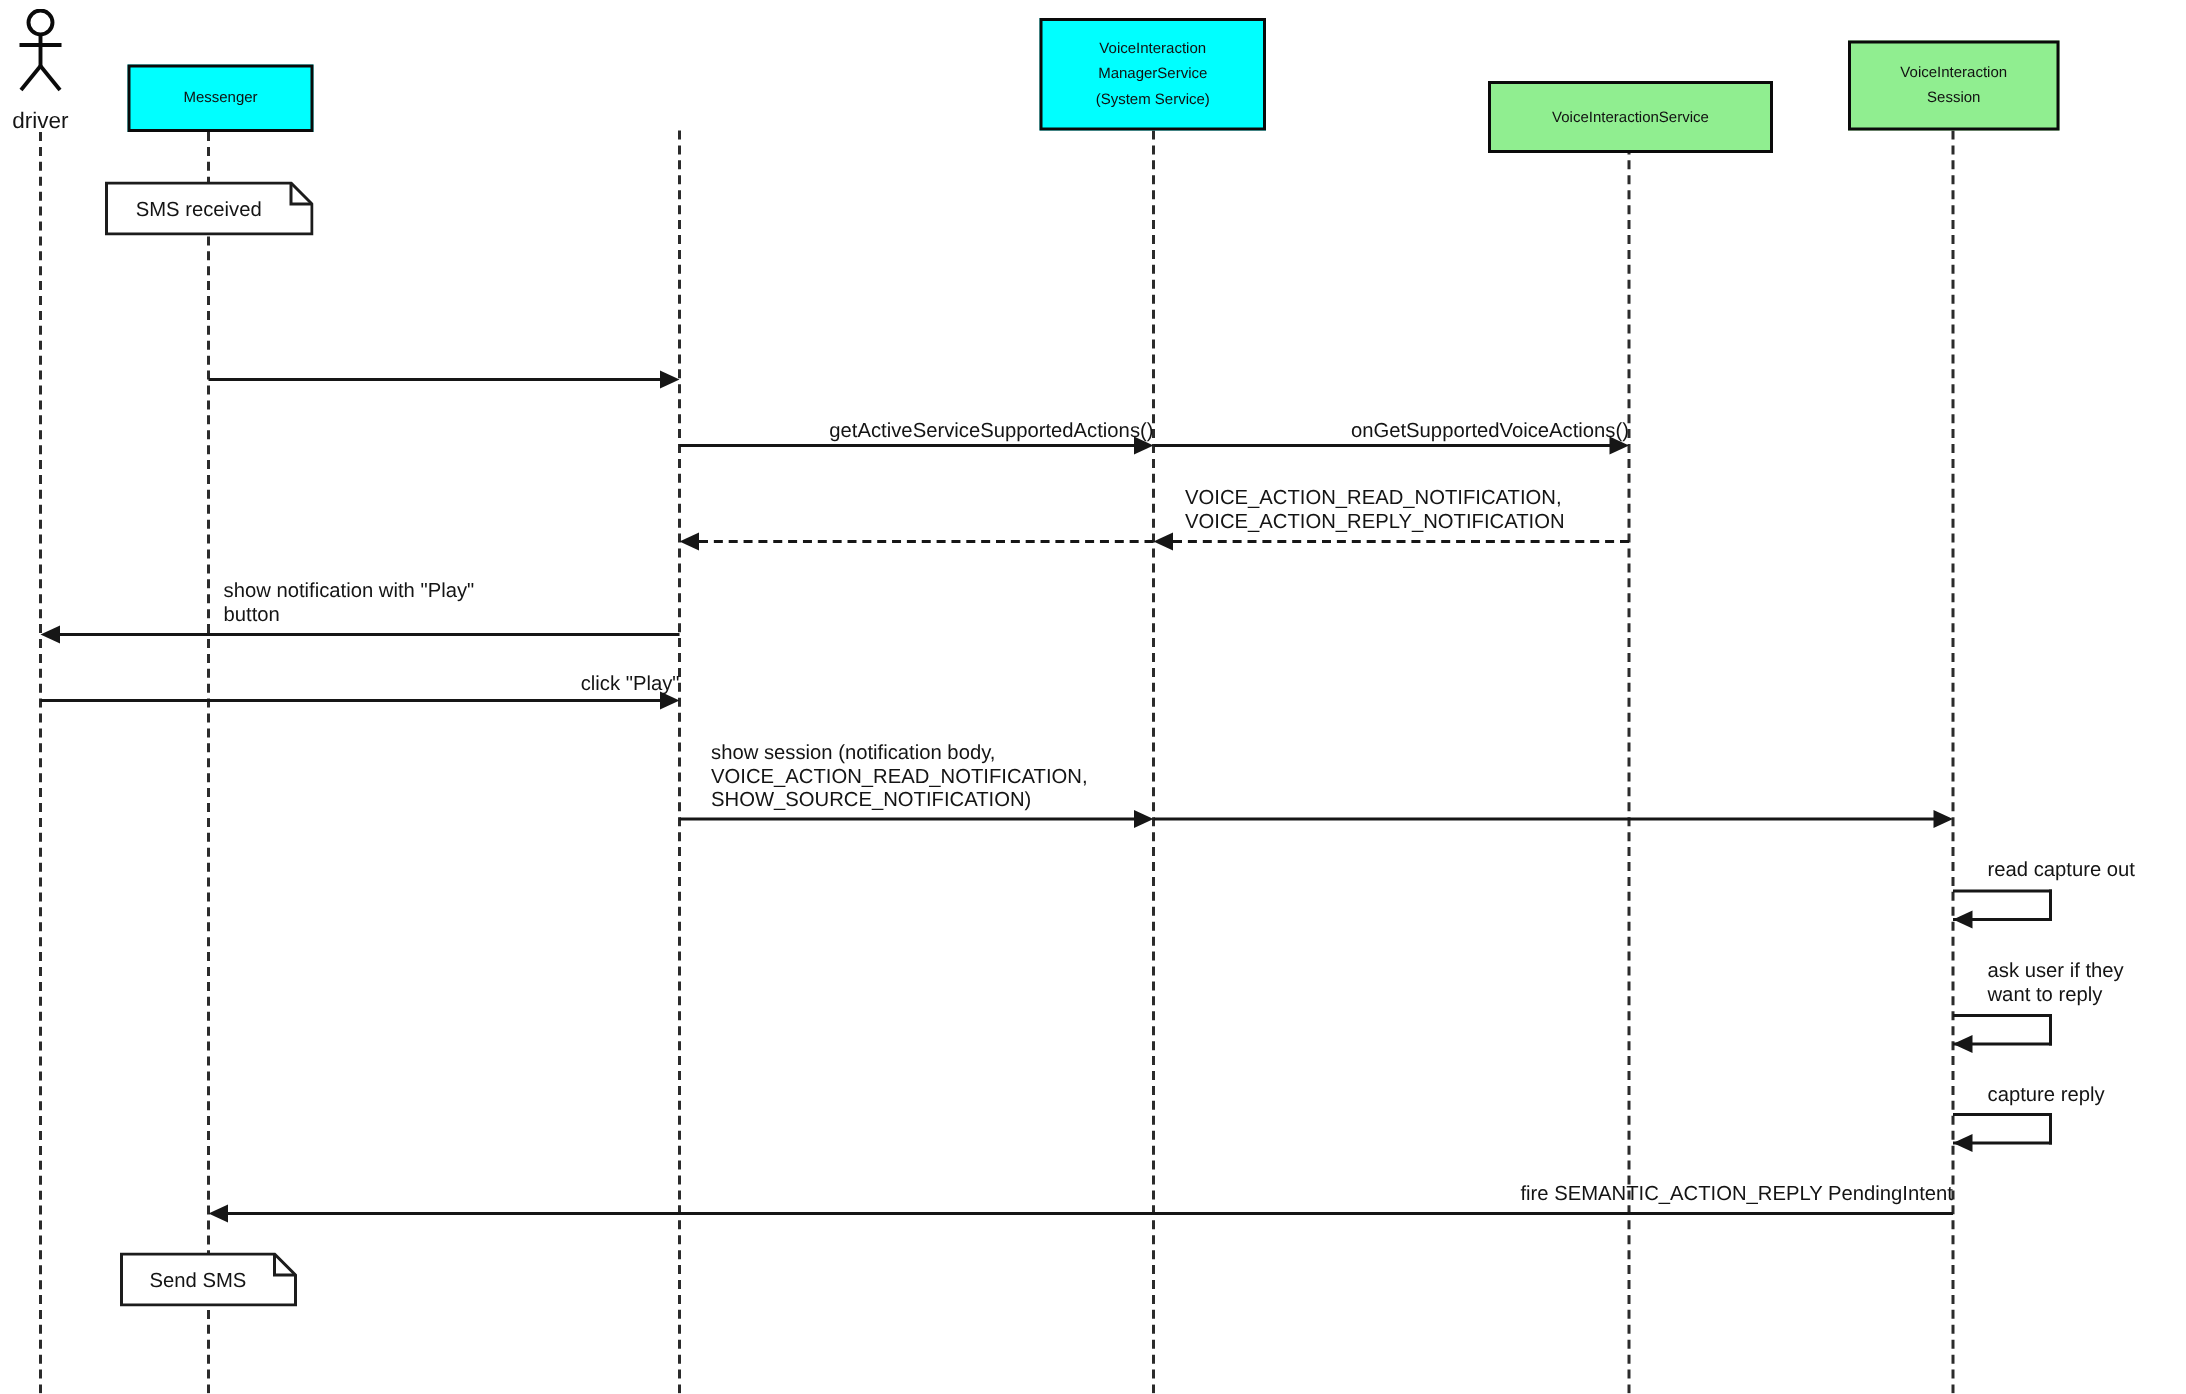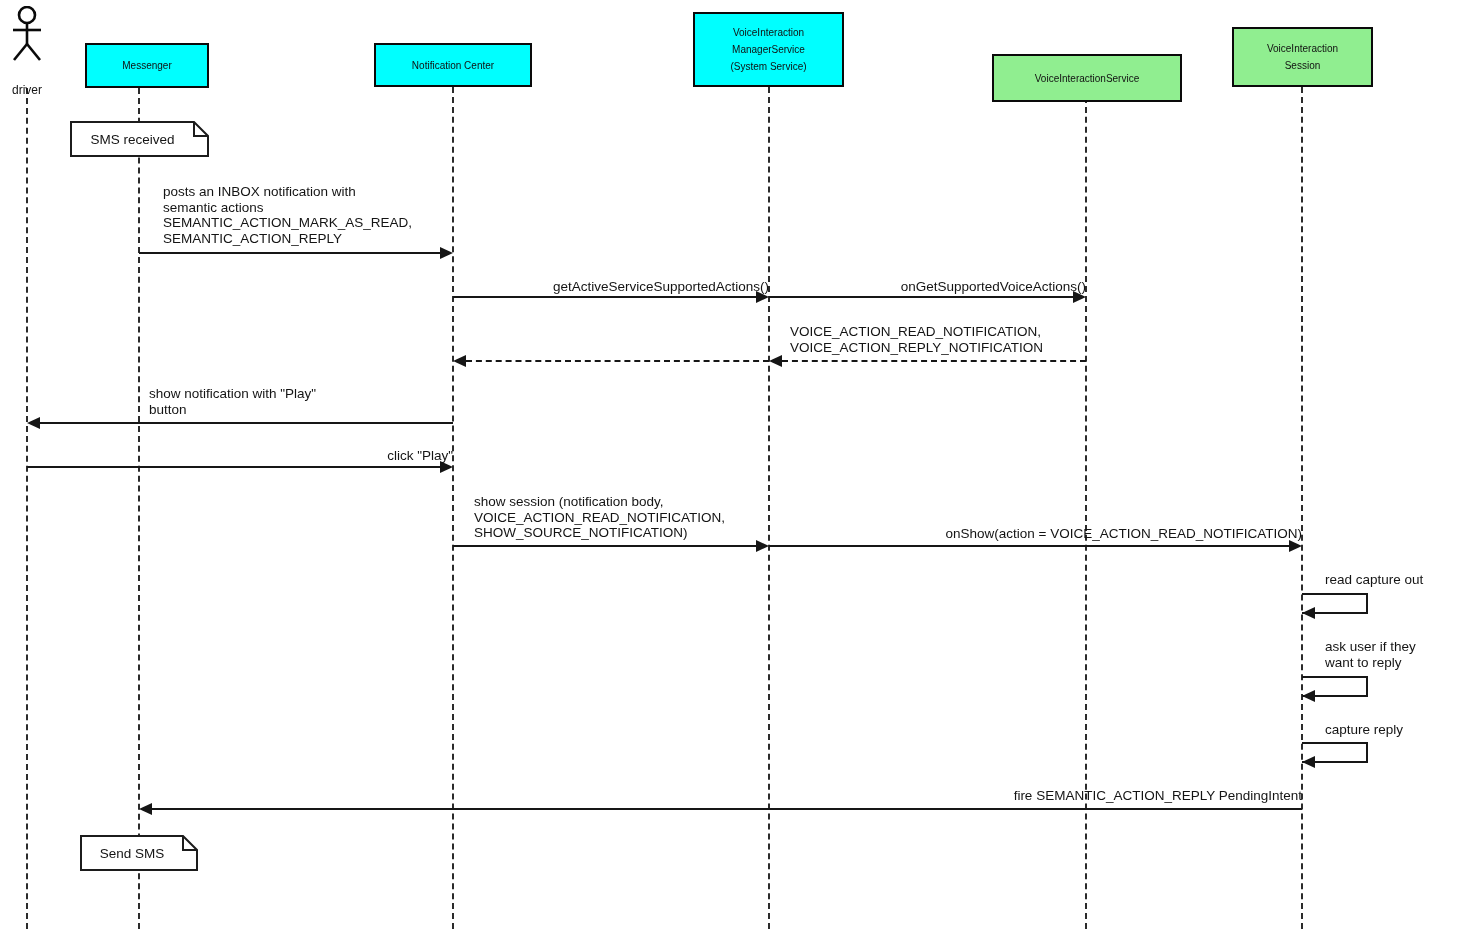--- a/index.html
+++ b/index.html
@@ -29,21 +29,21 @@
     position:absolute;box-sizing:border-box;
     border-top:2px solid #161616;border-right:2px solid #161616;border-bottom:2px solid #161616;
   }
   .note{position:absolute;}
   .note svg{position:absolute;left:0;top:0;}
   .note-label{
     position:absolute;left:0;right:14px;top:0;bottom:0;display:flex;align-items:center;justify-content:center;
     font-size:13.5px;color:#141414;
   }
   .actor{position:absolute;text-align:center;}
-  .actor-label{font-size:12px;margin-top:13px;color:#141414;}
+  .actor-label{font-size:15px;margin-top:1px;color:#141414;}
 </style>
 </head>
 <body>
 
 <div class="diagram">
 
   <div class="lifeline" style="left:26px;top:88px;height:841px"></div>
   <div class="lifeline" style="left:138px;top:88px;height:841px"></div>
   <div class="lifeline" style="left:452px;top:87px;height:842px"></div>
   <div class="lifeline" style="left:768px;top:87px;height:842px"></div>
@@ -55,40 +55,35 @@
       <circle cx="27" cy="9" r="8" fill="none" stroke="#0a0a0a" stroke-width="2.6"></circle>
       <line x1="27" y1="17" x2="27" y2="38" stroke="#0a0a0a" stroke-width="2.6"></line>
       <line x1="13" y1="24" x2="41" y2="24" stroke="#0a0a0a" stroke-width="2.6"></line>
       <line x1="27" y1="38" x2="14" y2="54" stroke="#0a0a0a" stroke-width="2.6"></line>
       <line x1="27" y1="38" x2="40" y2="54" stroke="#0a0a0a" stroke-width="2.6"></line>
     </svg>
     <div class="actor-label">driver</div>
   </div>
 
   <div class="pbox cyan" style="left:85px;top:43px;width:124px;height:45px"><span>Messenger</span></div>
-  <div class="pbox cyan" style="left:374px;top:43px;width:158px;height:44px"><span>Notification Center</span></div>
   <div class="pbox cyan" style="left:693px;top:12px;width:151px;height:75px"><span>VoiceInteraction
 ManagerService
 (System Service)</span></div>
   <div class="pbox green" style="left:992px;top:54px;width:190px;height:48px"><span>VoiceInteractionService</span></div>
   <div class="pbox green" style="left:1232px;top:27px;width:141px;height:60px"><span>VoiceInteraction
 Session</span></div>
 
   <div class="note" style="left:70px;top:121px;width:139px;height:36px">
     <svg width="139" height="36">
       <path d="M1,1 H124 L138,15 V35 H1 Z" fill="#ffffff" stroke="#1c1c1c" stroke-width="2"></path>
       <path d="M124,1 V15 H138" fill="none" stroke="#1c1c1c" stroke-width="2"></path>
     </svg>
     <span class="note-label">SMS received</span>
   </div>
 
-  <div class="mlabel" style="left:163px;top:184px">posts an INBOX notification with
-semantic actions
-SEMANTIC_ACTION_MARK_AS_READ,
-SEMANTIC_ACTION_REPLY</div>
   <div class="mline" style="left:139px;top:252px;width:302px"></div>
   <div class="ahead right" style="left:440px;top:247px"></div>
 
   <div class="mlabel center" style="left:453px;top:279px;width:316px">getActiveServiceSupportedActions()</div>
   <div class="mline" style="left:453px;top:296px;width:304px"></div>
   <div class="ahead right" style="left:756px;top:291px"></div>
 
   <div class="mlabel center" style="left:769px;top:279px;width:317px">onGetSupportedVoiceActions()</div>
   <div class="mline" style="left:769px;top:296px;width:305px"></div>
   <div class="ahead right" style="left:1073px;top:291px"></div>
@@ -108,21 +103,20 @@
   <div class="mlabel center" style="left:27px;top:448px;width:426px">click "Play"</div>
   <div class="mline" style="left:27px;top:466px;width:414px"></div>
   <div class="ahead right" style="left:440px;top:461px"></div>
 
   <div class="mlabel" style="left:474px;top:494px">show session (notification body,
 VOICE_ACTION_READ_NOTIFICATION,
 SHOW_SOURCE_NOTIFICATION)</div>
   <div class="mline" style="left:453px;top:545px;width:304px"></div>
   <div class="ahead right" style="left:756px;top:540px"></div>
 
-  <div class="mlabel center" style="left:769px;top:526px;width:533px">onShow(action = VOICE_ACTION_READ_NOTIFICATION)</div>
   <div class="mline" style="left:769px;top:545px;width:521px"></div>
   <div class="ahead right" style="left:1289px;top:540px"></div>
 
   <div class="mlabel" style="left:1325px;top:572px">read capture out</div>
   <div class="selfloop" style="left:1302px;top:593px;width:66px;height:21px"></div>
   <div class="ahead left" style="left:1302px;top:607px"></div>
 
   <div class="mlabel" style="left:1325px;top:639px">ask user if they
 want to reply</div>
   <div class="selfloop" style="left:1302px;top:676px;width:66px;height:21px"></div>

